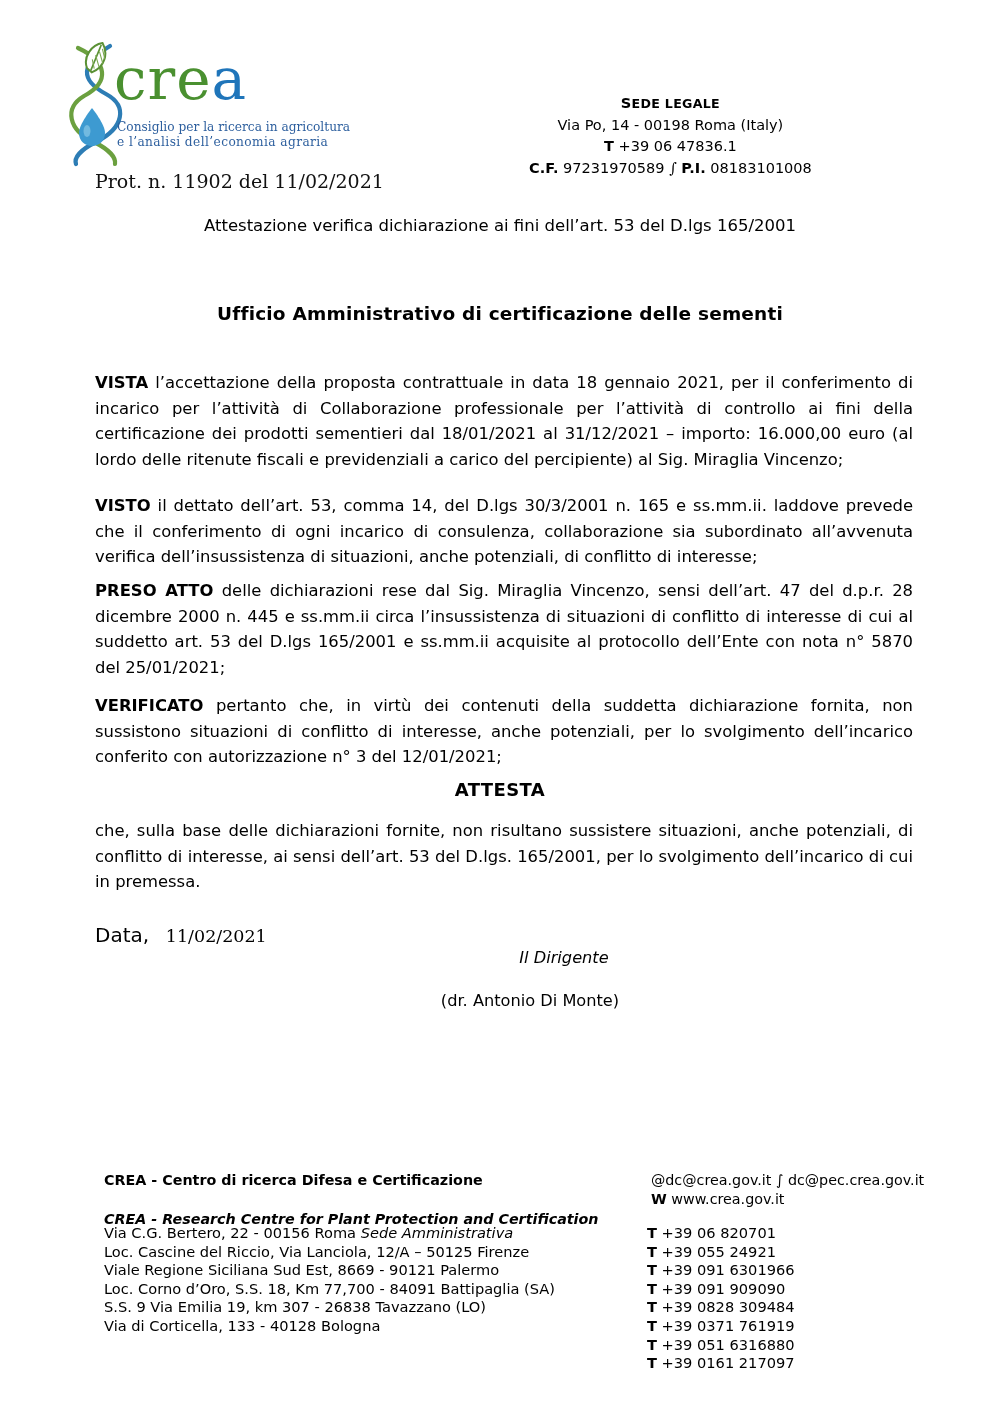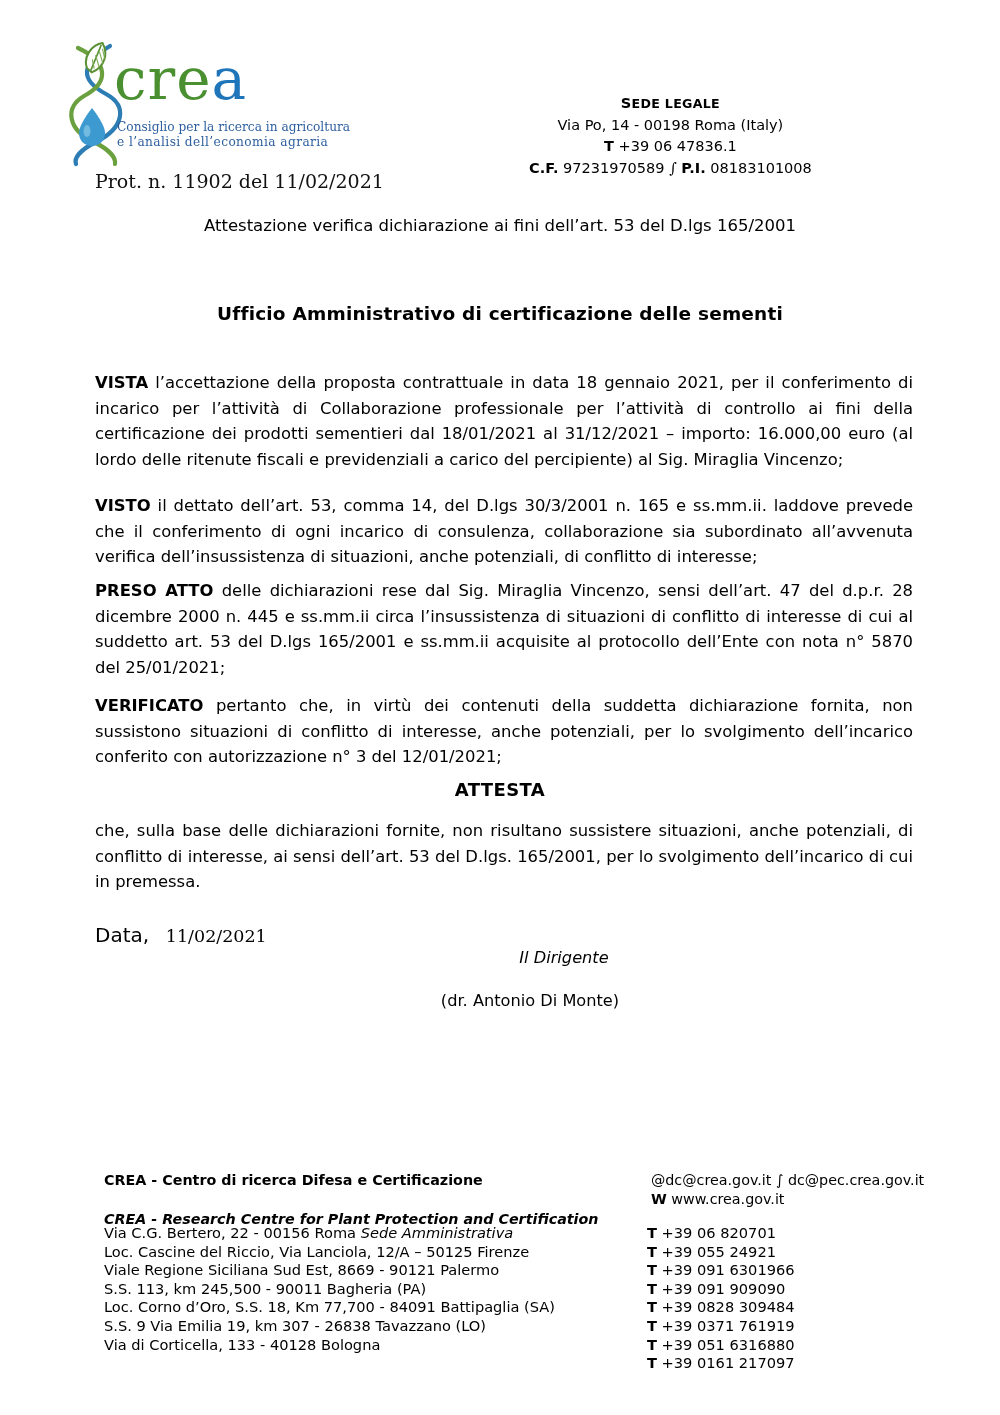--- a/index.html
+++ b/index.html
@@ -244,21 +244,20 @@
 
     <div class="ft-web">
       <div>@dc@crea.gov.it ∫ dc@pec.crea.gov.it</div>
       <div><b>W</b> <span>www.crea.gov.it</span></div>
     </div>
 
     <div class="ft-addresses">
         <div><span>Via C.G. Bertero, 22 - 00156 Roma </span><span class="it">Sede Amministrativa</span></div>
         <div><span>Loc. Cascine del Riccio, Via Lanciola, 12/A – 50125 Firenze</span></div>
         <div><span>Viale Regione Siciliana Sud Est, 8669 - 90121 Palermo</span></div>
-        <div><span>S.S. 113, km 245,500 - 90011 Bagheria (PA)</span></div>
         <div><span>Loc. Corno d’Oro, S.S. 18, Km 77,700 - 84091 Battipaglia (SA)</span></div>
         <div><span>S.S. 9 Via Emilia 19, km 307 - 26838 Tavazzano (LO)</span></div>
         <div><span>Via di Corticella, 133 - 40128 Bologna</span></div>
       </div>
     <div class="ft-phones">
         <div><b>T</b><span> +39 06 820701</span></div>
         <div><b>T</b><span> +39 055 24921</span></div>
         <div><b>T</b><span> +39 091 6301966</span></div>
         <div><b>T</b><span> +39 091 909090</span></div>
         <div><b>T</b><span> +39 0828 309484</span></div>

